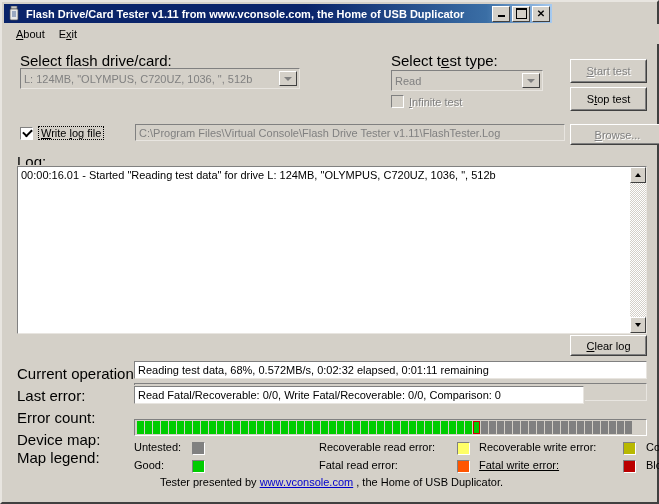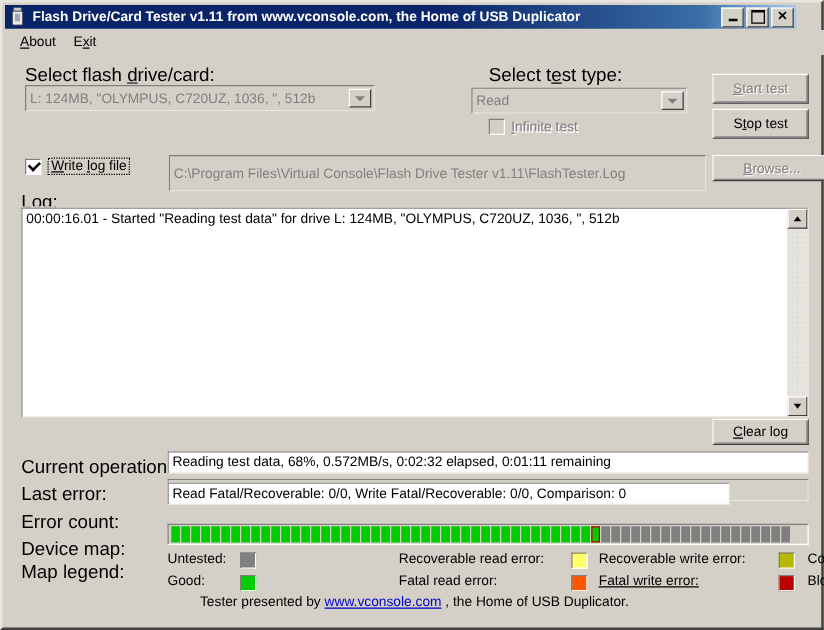--- a/index.html
+++ b/index.html
@@ -12,21 +12,21 @@
   }
   .window{
     position:absolute;left:0;top:0;width:659px;height:504px;
     box-sizing:border-box;
     background:#d4d0c8;
     border-left:2px solid #e8e5e0;border-top:2px solid #e8e5e0;
     border-right:2px solid #404040;border-bottom:2px solid #404040;
   }
   
   .titlebar{
-    position:absolute;left:2px;top:2px;width:633px;height:19px;
+    position:absolute;left:2px;top:2px;width:548px;height:19px;
     background:linear-gradient(to right,#0a246a 0%,#0a246a 55%,#3a6ea5 88%,#a6caf0 100%);
     display:flex;align-items:center;
   }
   .title-icon{
     width:16px;height:15px;margin-left:2px;margin-right:4px;
     position:relative;flex:none;
   }
   .title-text{
     color:#fff;font-weight:bold;font-size:11px;white-space:nowrap;
     flex:1;overflow:hidden;
@@ -207,21 +207,21 @@
   <div class="field disabled" style="left:18px;top:66px;width:280px;height:21px;">
     <span>L: 124MB, "OLYMPUS, C720UZ, 1036, ", 512b</span>
     <div class="combo-arrow disabled">
         <div class="tri-down"></div>
       </div>
   </div>
 
 
   <div class="lbl" style="left:389px;top:50px;">Select t<span class="u">e</span>st type:</div>
 
-  <div class="field disabled" style="left:375px;top:68px;width:173px;height:21px;">
+  <div class="field disabled" style="left:389px;top:68px;width:152px;height:21px;">
     <span>Read</span>
     <div class="combo-arrow disabled">
         <div class="tri-down"></div>
       </div>
   </div>
 
   <div style="position:absolute;left:389px;top:93px;display:flex;align-items:center;gap:5px;">
     <div class="checkbox disabled"></div>
     <span style="color:#808080;text-shadow:1px 1px 0 #fff;"><span class="u">I</span>nfinite test</span>
   </div>
@@ -236,21 +236,21 @@
     <span>S<span class="u">t</span>op test</span>
   </div>
 
   <div style="position:absolute;left:18px;top:124px;display:flex;align-items:center;gap:5px;">
     <div class="checkbox">
       <div class="tick"></div>
     </div>
     <span class="focusbox"><span class="u">W</span>rite <span class="u">l</span>og file</span>
   </div>
 
-  <div class="field disabled" style="left:133px;top:122px;width:430px;height:29px;">
+  <div class="field disabled" style="left:133px;top:122px;width:430px;height:17px;">
     <span>C:\Program Files\Virtual Console\Flash Drive Tester v1.11\FlashTester.Log</span>
   </div>
 
   <div class="btn disabled" style="left:568px;top:122px;width:95px;height:21px;">
     <div class="inner"></div>
     <span><span class="u">B</span>rowse...</span>
   </div>
 
   <div class="lbl" style="left:15px;top:151px;">L<span class="u">o</span>g:</div>
 

